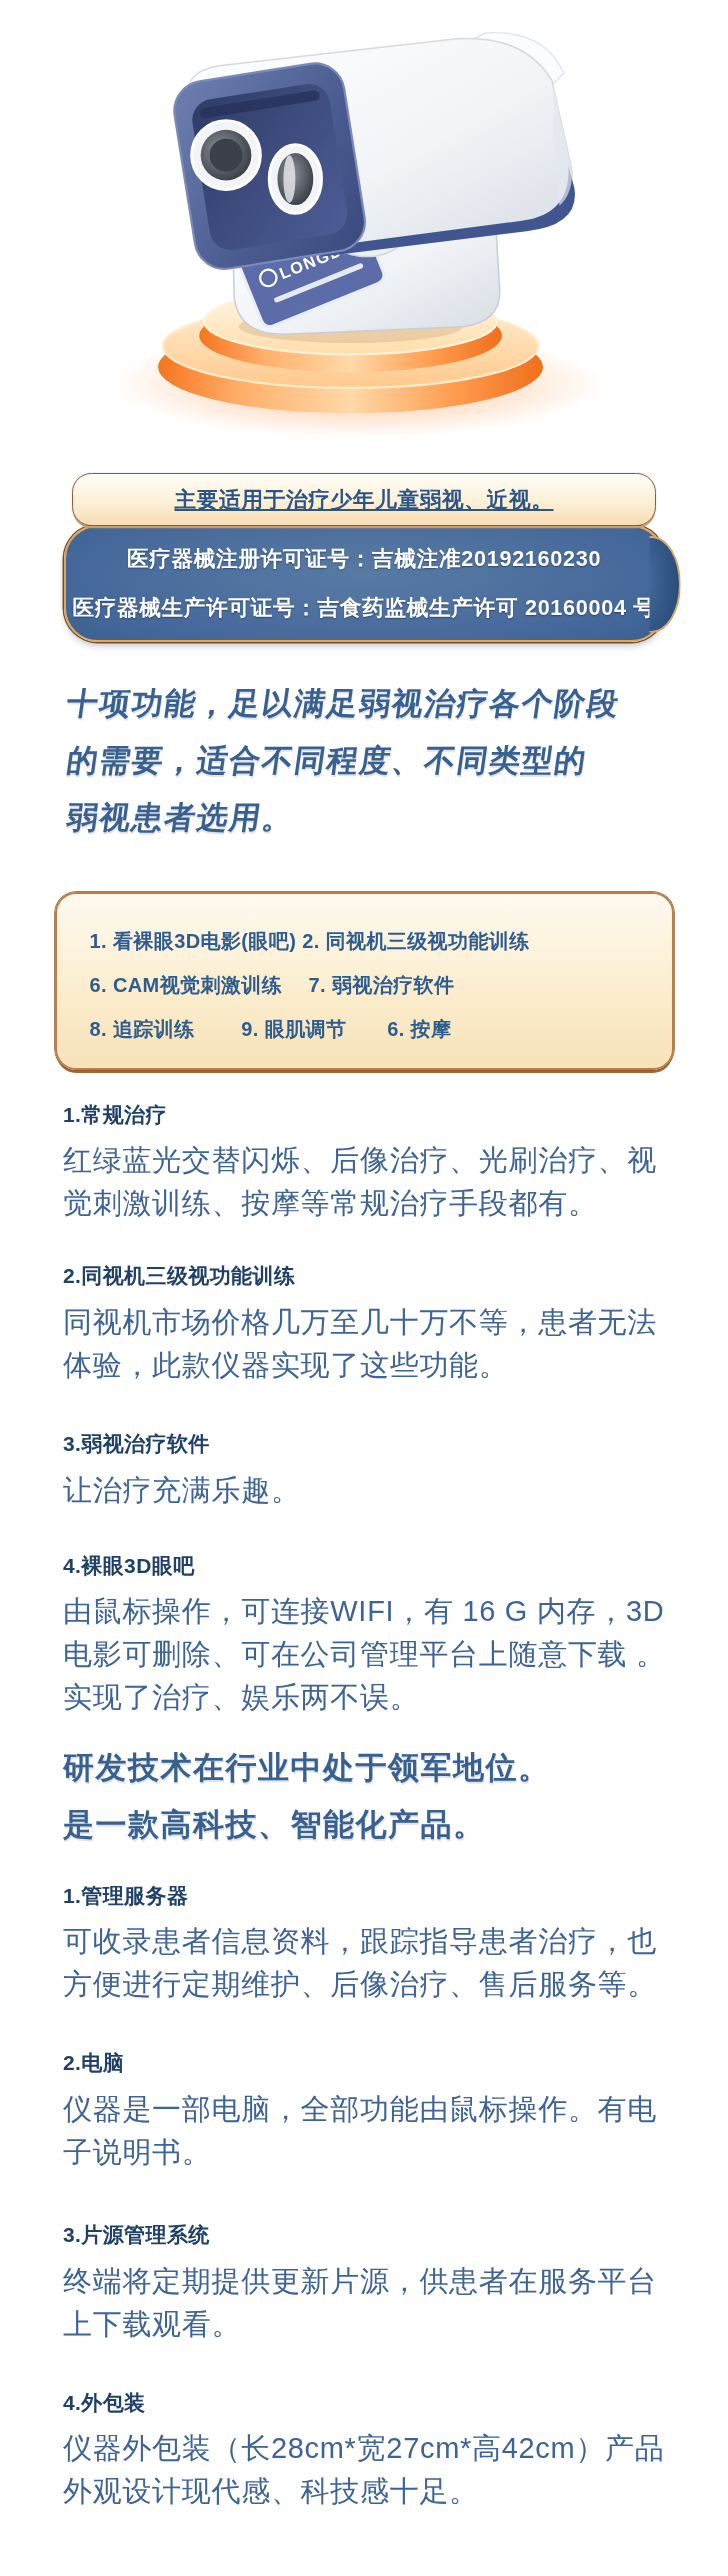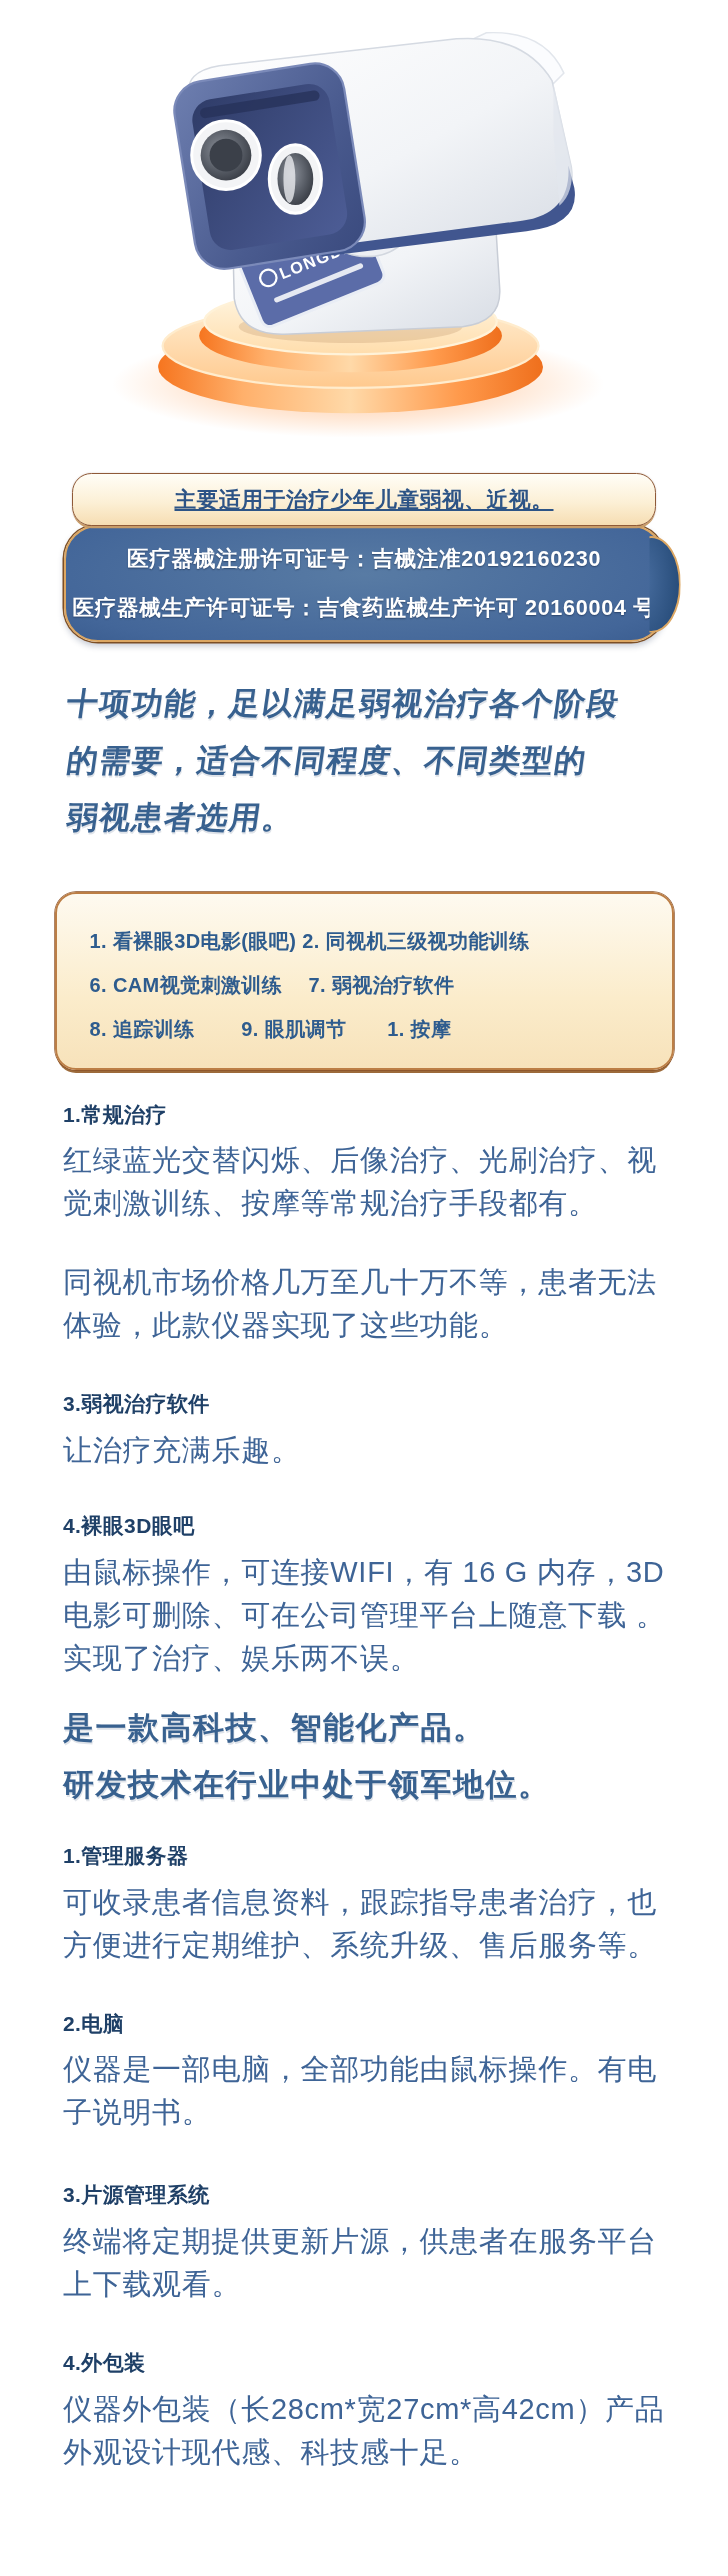--- a/index.html
+++ b/index.html
@@ -194,47 +194,48 @@
 
   <h2 class="headline slant">
     <span class="line">十项功能，足以满足弱视治疗各个阶段</span>
     <span class="line">的需要，适合不同程度、不同类型的</span>
     <span class="line">弱视患者选用。</span>
   </h2>
 
   <div class="features-box">
     <div class="fline">1. 看裸眼3D电影(眼吧) 2. 同视机三级视功能训练</div>
     <div class="fline">6. CAM视觉刺激训练　 7. 弱视治疗软件</div>
-    <div class="fline">8. 追踪训练　　 9. 眼肌调节　　1. 按摩</div>
+    <div class="fline">8. 追踪训练　　 9. 眼肌调节　　6. 按摩</div>
   </div>
 
   <div class="sec mt40">
     <h3>1.常规治疗</h3>
     <p>红绿蓝光交替闪烁、后像治疗、光刷治疗、视觉刺激训练、按摩等常规治疗手段都有。</p>
   </div>
   <div class="sec">
+    <h3>2.同视机三级视功能训练</h3>
     <p>同视机市场价格几万至几十万不等，患者无法体验，此款仪器实现了这些功能。</p>
   </div>
   <div class="sec mt56">
     <h3>3.弱视治疗软件</h3>
     <p>让治疗充满乐趣。</p>
   </div>
   <div class="sec mt52">
     <h3>4.裸眼3D眼吧</h3>
     <p>由鼠标操作，可连接WIFI，有 16 G 内存，3D电影可删除、可在公司管理平台上随意下载 。实现了治疗、娱乐两不误。</p>
   </div>
 
   <h2 class="headline second">
+    <span class="line">研发技术在行业中处于领军地位。</span>
     <span class="line">是一款高科技、智能化产品。</span>
-    <span class="line">研发技术在行业中处于领军地位。</span>
   </h2>
 
   <div class="sec mt38">
     <h3>1.管理服务器</h3>
-    <p>可收录患者信息资料，跟踪指导患者治疗，也方便进行定期维护、系统升级、售后服务等。</p>
+    <p>可收录患者信息资料，跟踪指导患者治疗，也方便进行定期维护、后像治疗、售后服务等。</p>
   </div>
   <div class="sec mt56">
     <h3>2.电脑</h3>
     <p>仪器是一部电脑，全部功能由鼠标操作。有电子说明书。</p>
   </div>
   <div class="sec mt62">
     <h3>3.片源管理系统</h3>
     <p>终端将定期提供更新片源，供患者在服务平台上下载观看。</p>
   </div>
   <div class="sec mt56">

